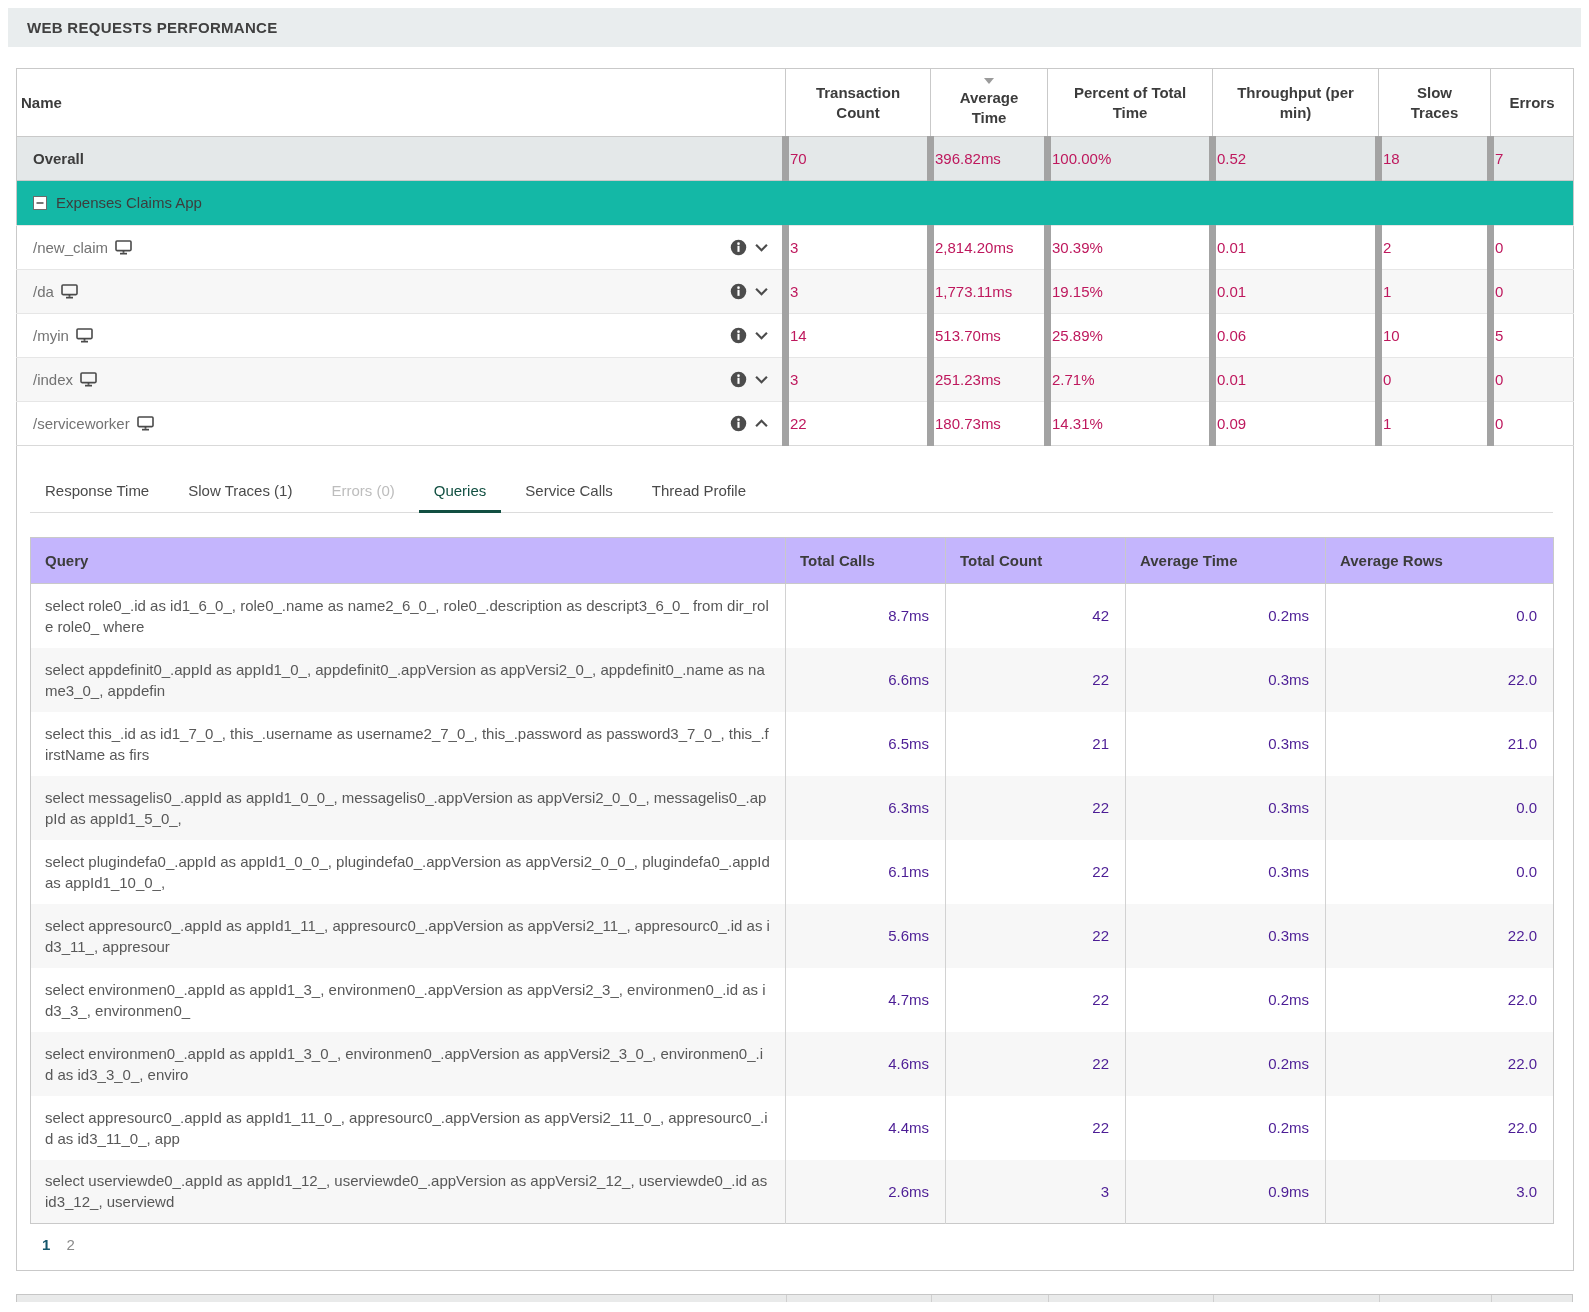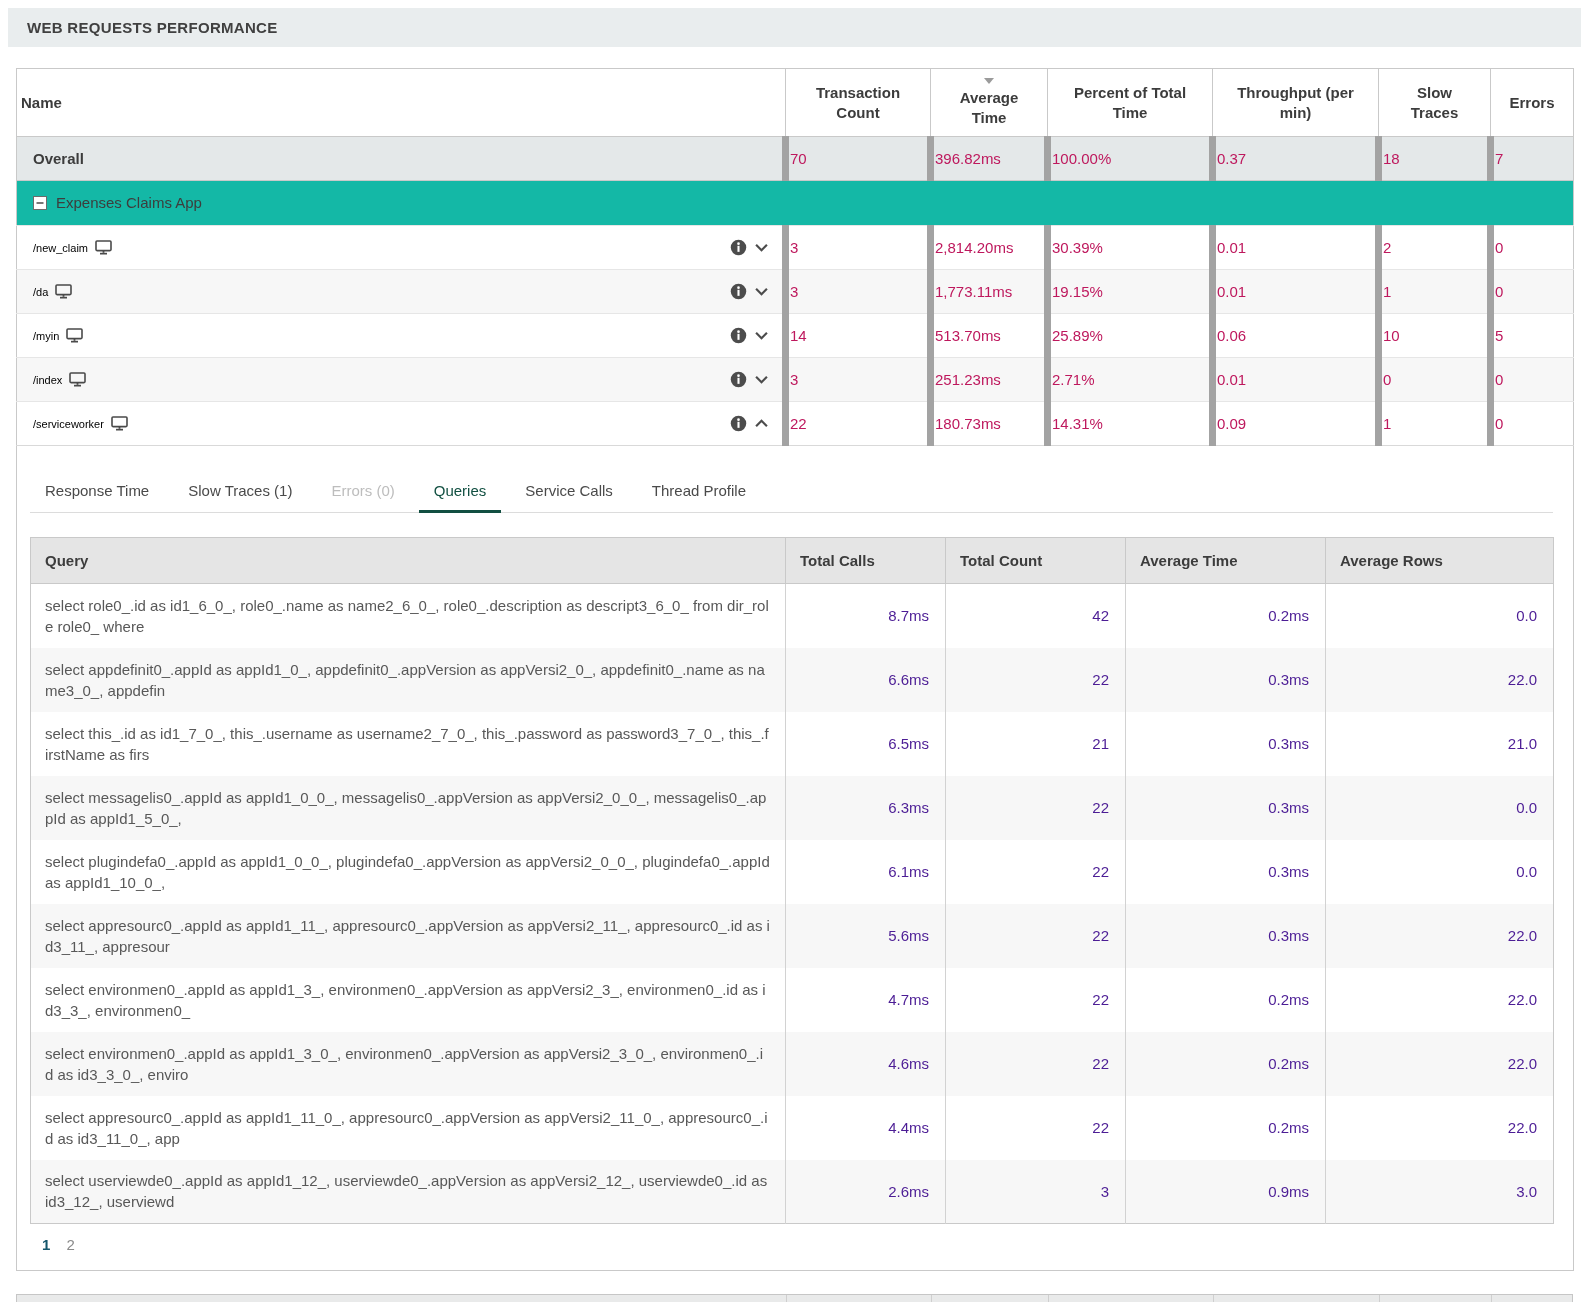--- a/index.html
+++ b/index.html
@@ -29,39 +29,39 @@
   .overall-row td.name-cell { font-weight:bold; color:#3c3c3c; padding-left:16px; }
 
   .group-row td { height:45px; padding-left:16px; color:#3d3d3d; background:#14b8a6; }
   .group-row .glabel { margin-left:9px; font-size:15px; }
   .collapse { display:inline-block; vertical-align:-2px; }
 
   tr.tx td { height:44px; border-top:1px solid #e6e6e6; }
   tr.tx.stripe td { background:#f7f7f7; }
   td.name-cell { padding-left:16px; }
   .namewrap { display:flex; align-items:center; }
-  .tx-name { font-size:11px; color:#000000; }
+  .tx-name { font-size:15px; color:#737373; }
   .monitor { margin-left:7px; display:inline-flex; }
   .row-actions { margin-left:auto; display:inline-flex; align-items:center; gap:8px; padding-right:13px; }
   .row-actions span { display:inline-flex; cursor:pointer; }
 
   
   .detail-row > td { border-top:1px solid #d9d9d9; background:#fff; padding:0; }
   .detail-pad { padding:27px 20px 17px 13px; }
 
   .tabs { display:flex; border-bottom:1px solid #dcdcdc; width:1523px; }
   .tab { padding:9px 15px 11px 15px; margin-right:9px; font-size:15px; color:#4a4a4a; cursor:pointer;
     border-bottom:3px solid transparent; margin-bottom:-1px; }
   .tab.disabled { color:#bdbdbd; cursor:default; }
   .tab.active { color:#114f41; font-weight:normal; border-bottom-color:#114f41; }
 
   .qtable { border-collapse:collapse; table-layout:fixed; width:1523px; margin-top:24px;
     border:1px solid #c9c9c9; }
   .qtable th { border:1px solid #c9c9c9; font-size:15px; font-weight:bold; color:#3c3c3c; text-align:left;
-    height:46px; padding-left:14px; background:#e5e5e5; }
+    height:46px; padding-left:14px; background:#c4b5fd; }
   .qtable td { height:64px; vertical-align:middle; }
   .qtable tr.stripe td { background:#f7f7f7; }
   td.qtext { padding:10px 14px; font-size:15px; line-height:21px; color:#585858; word-break:break-all; }
   td.qval { text-align:right; padding-right:16px; font-size:15px; color:#4c1d95; border-left:1px solid #d2d2d2; }
 
   .pagination { width:1523px; margin-top:12px; text-align:left; padding-right:12px; font-size:15px; }
   .page { color:#8a8a8a; margin-left:12px; cursor:pointer; }
   .page.current { color:#14566b; font-weight:bold; }
 
   
@@ -101,21 +101,21 @@
       <th><span class="hspan w60">Slow Traces</span></th>
       <th><span class="hspan">Errors</span></th>
     </tr>
   </thead>
   <tbody>
     <tr class="overall-row">
       <td class="name-cell">Overall</td>
       <td class="val">70</td>
       <td class="val">396.82ms</td>
       <td class="val">100.00%</td>
-      <td class="val">0.37</td>
+      <td class="val">0.52</td>
       <td class="val">18</td>
       <td class="val">7</td>
     </tr>
 
     <tr class="group-row">
       <td colspan="7">
         <span class="collapse">
           <svg width="14" height="14" viewBox="0 0 14 14">
               <rect x="0.5" y="0.5" width="13" height="13" fill="#fff" stroke="#6b6b6b"></rect>
               <line x1="3.5" y1="7" x2="10.5" y2="7" stroke="#555" stroke-width="1.6"></line>

